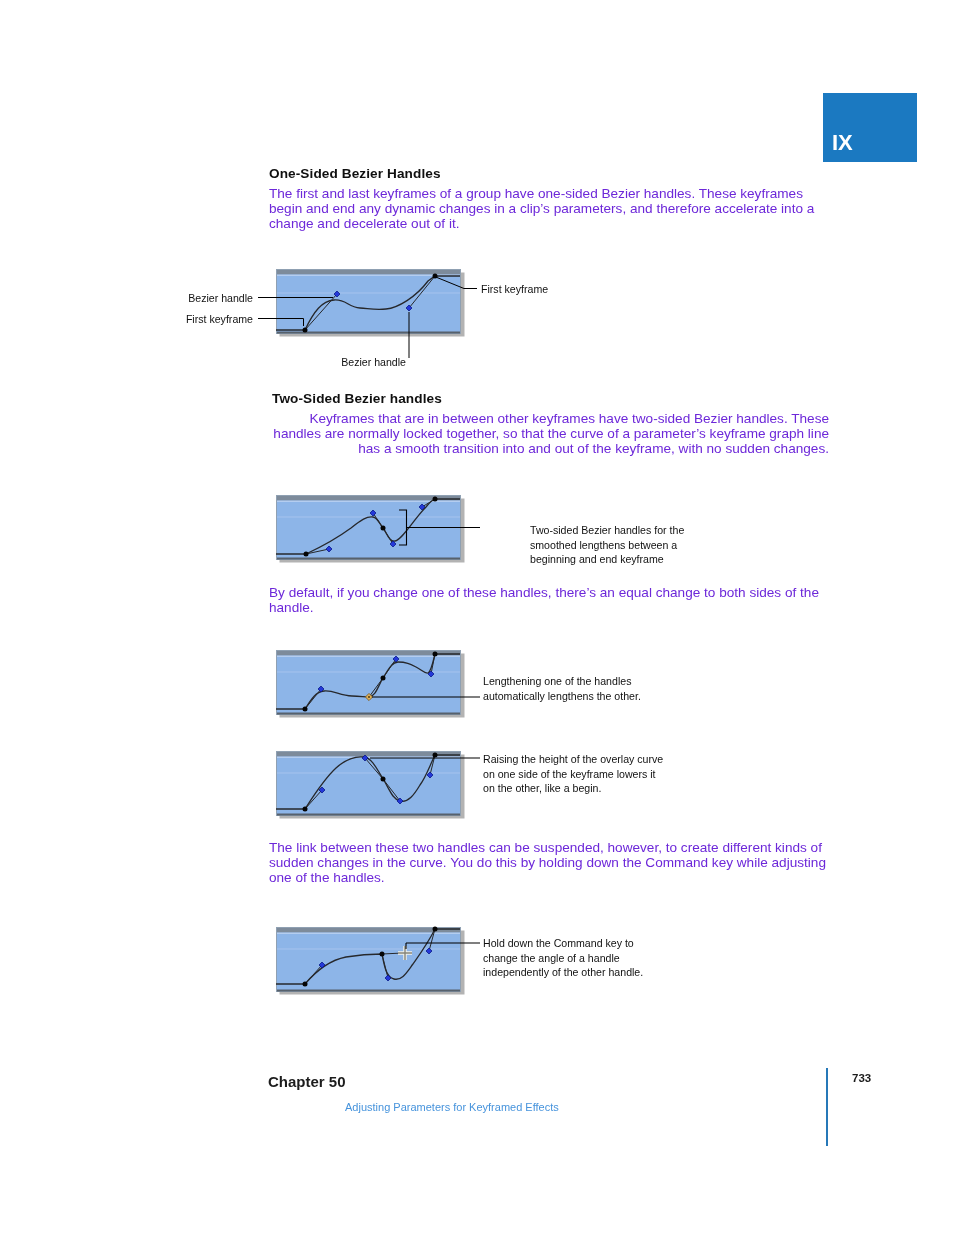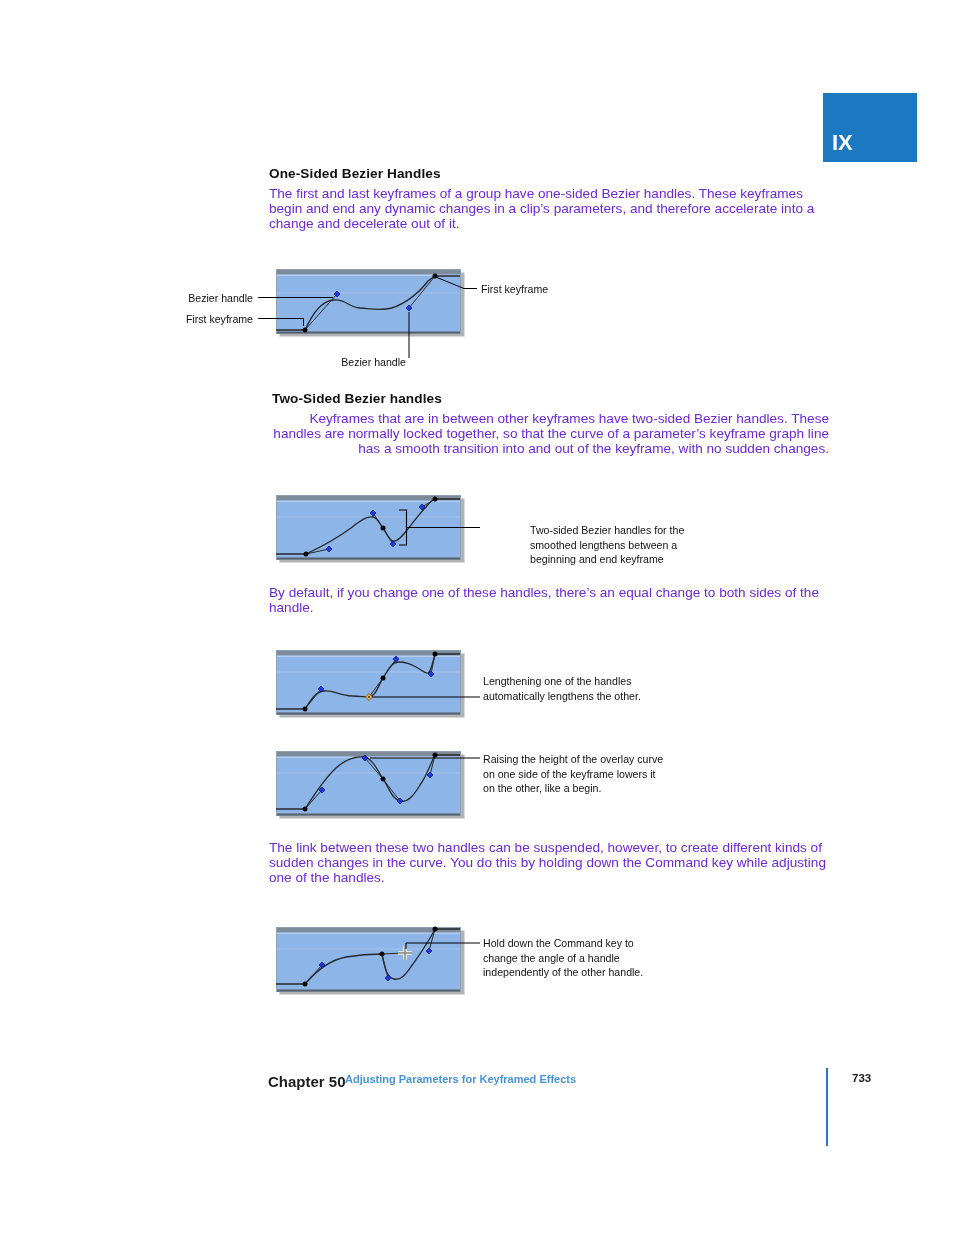--- a/index.html
+++ b/index.html
@@ -174,17 +174,17 @@
     </g>
     <path d="M130,20 H204 M130,20 V26" stroke="#000" stroke-width="1.1" fill="none"></path>
   </svg>
   <div class="abs callout" style="left:483px; top:936px;">
     <div>Hold down the Command key to</div>
     <div>change the angle of a handle</div>
     <div>independently of the other handle.</div>
   </div>
 
   <div class="abs footer-chapter" style="left:268px; top:1073px;">Chapter 50</div>
-  <div class="abs footer-link" style="left:345px; top:1073px;font-weight:bold;">Adjusting Parameters for Keyframed Effects</div>
+  <div class="abs footer-link" style="left:345px; top:1101px;">Adjusting Parameters for Keyframed Effects</div>
   <div class="abs v-rule" style="left:826px; top:1068px; height:78px;"></div>
   <div class="abs page-num" style="left:836px; top:1072px;">733</div>
 
 </div>
 
 </body></html>

